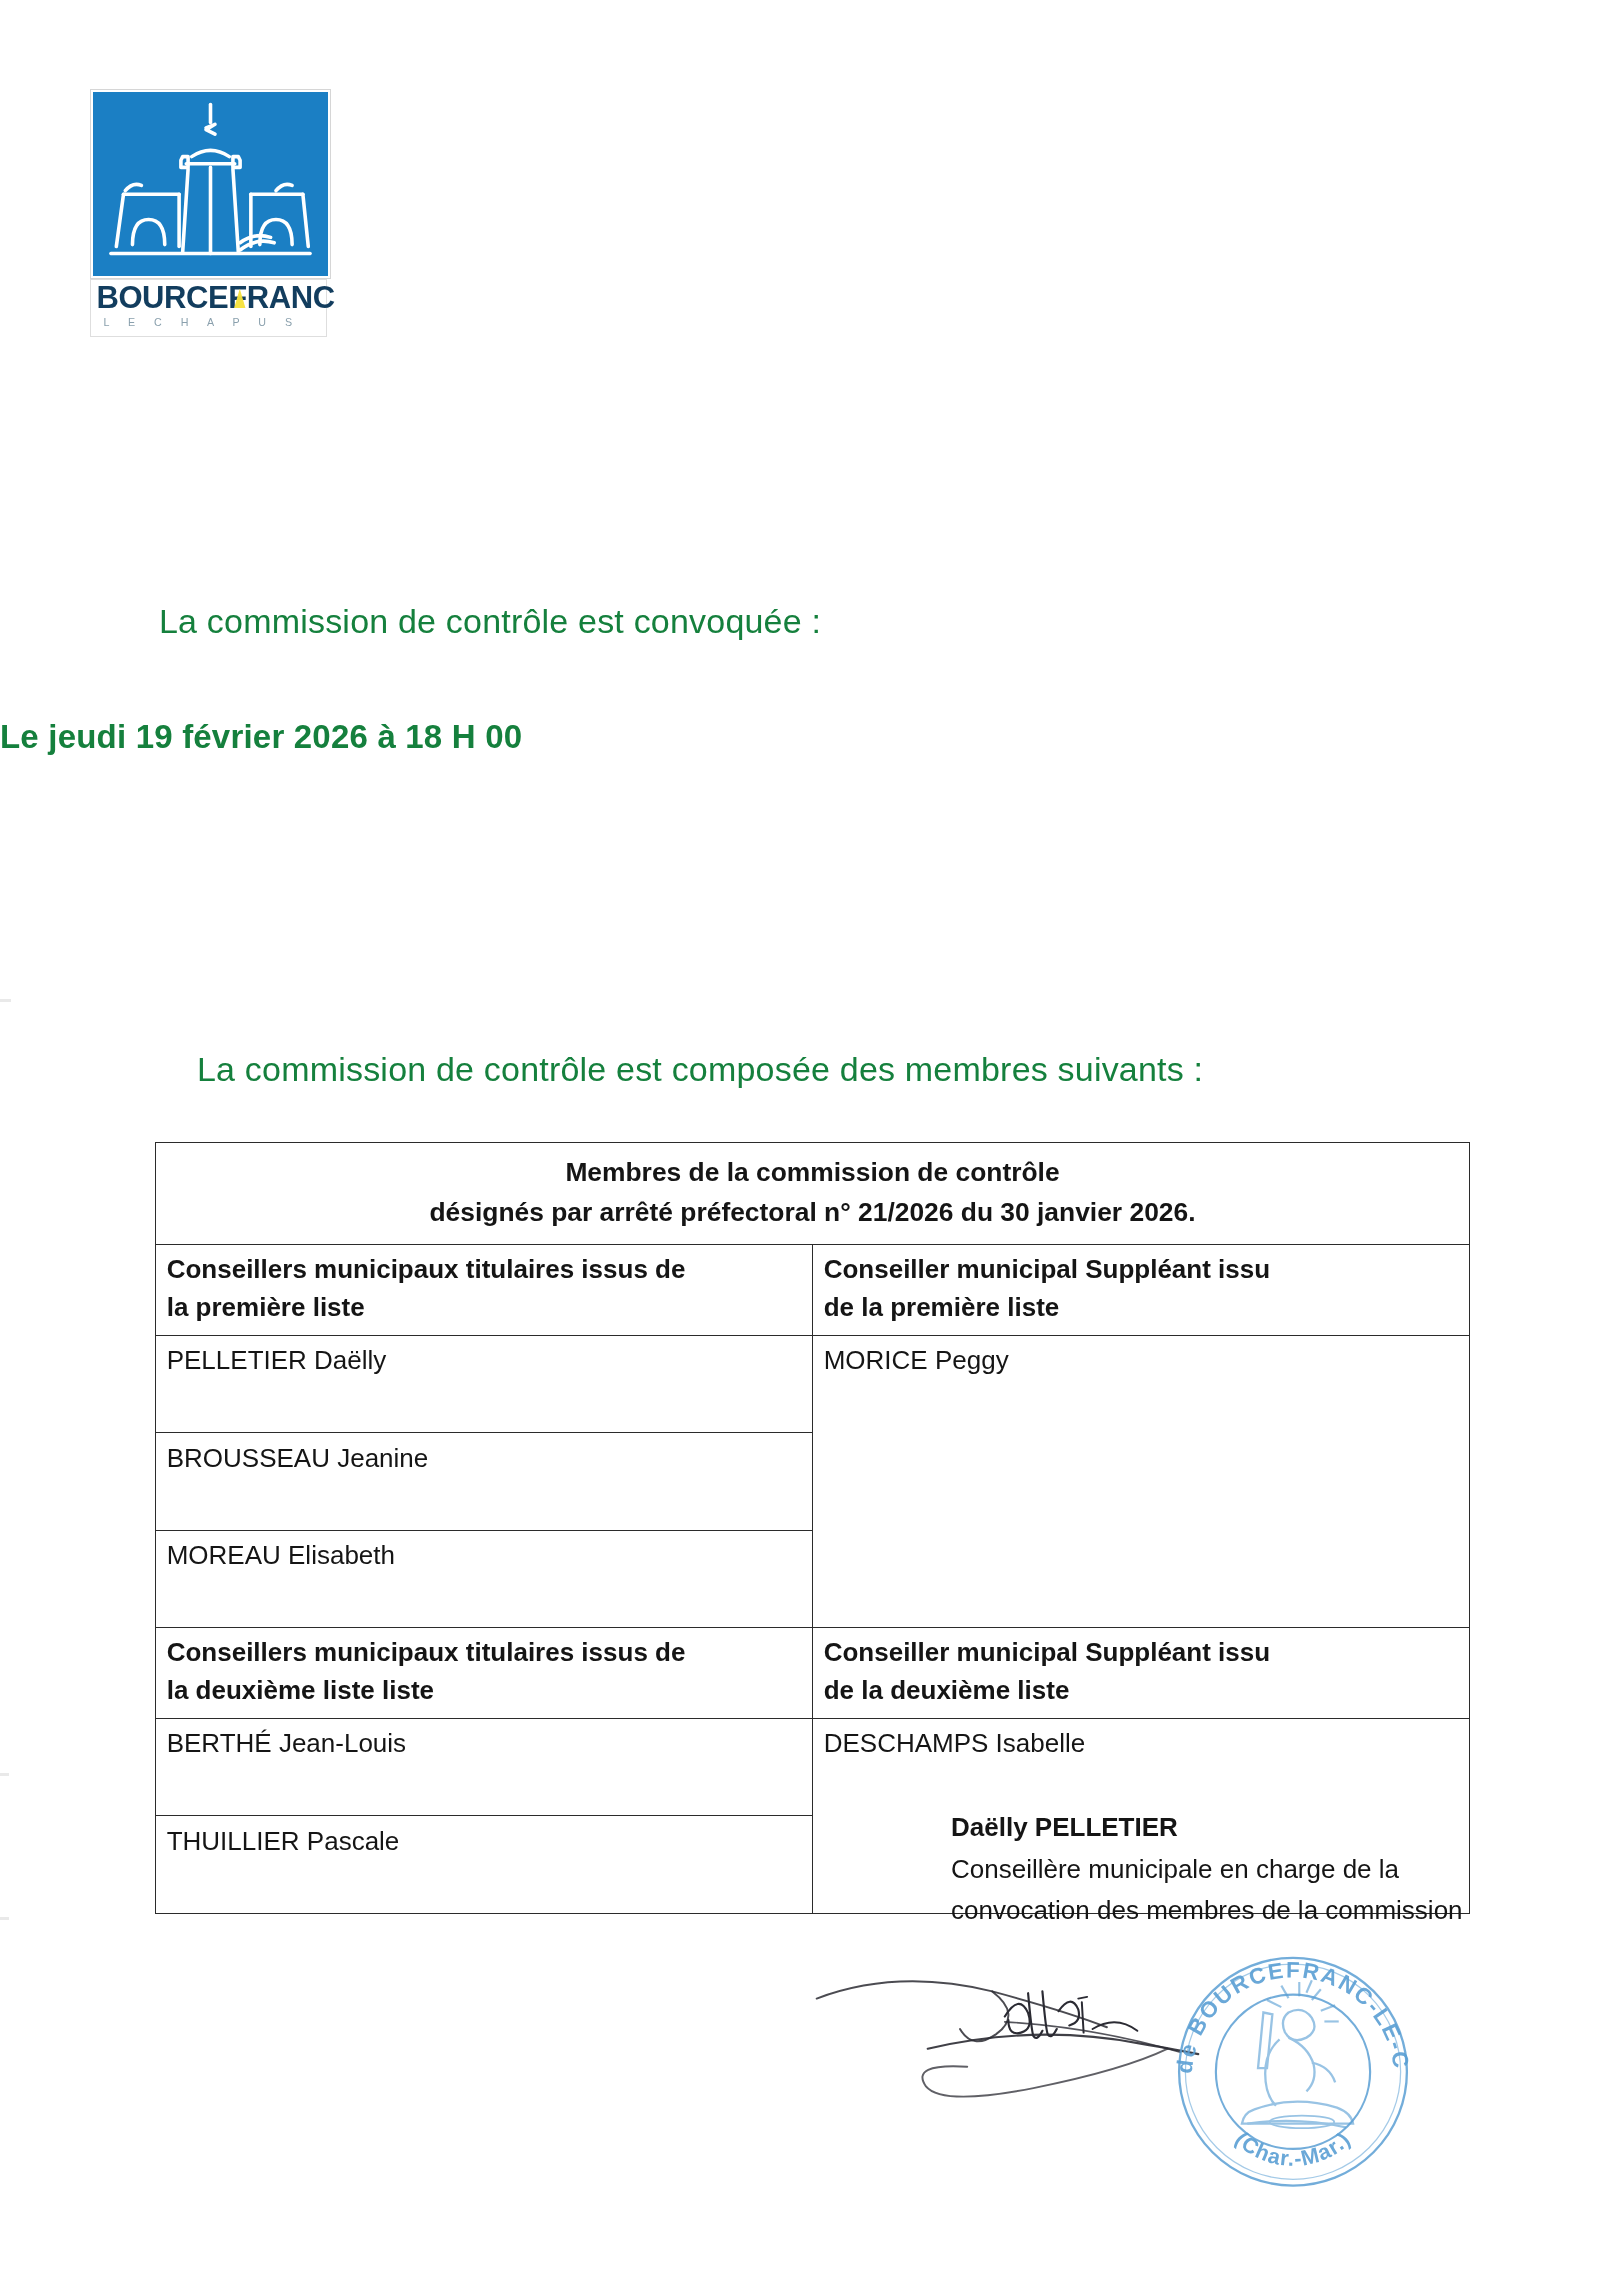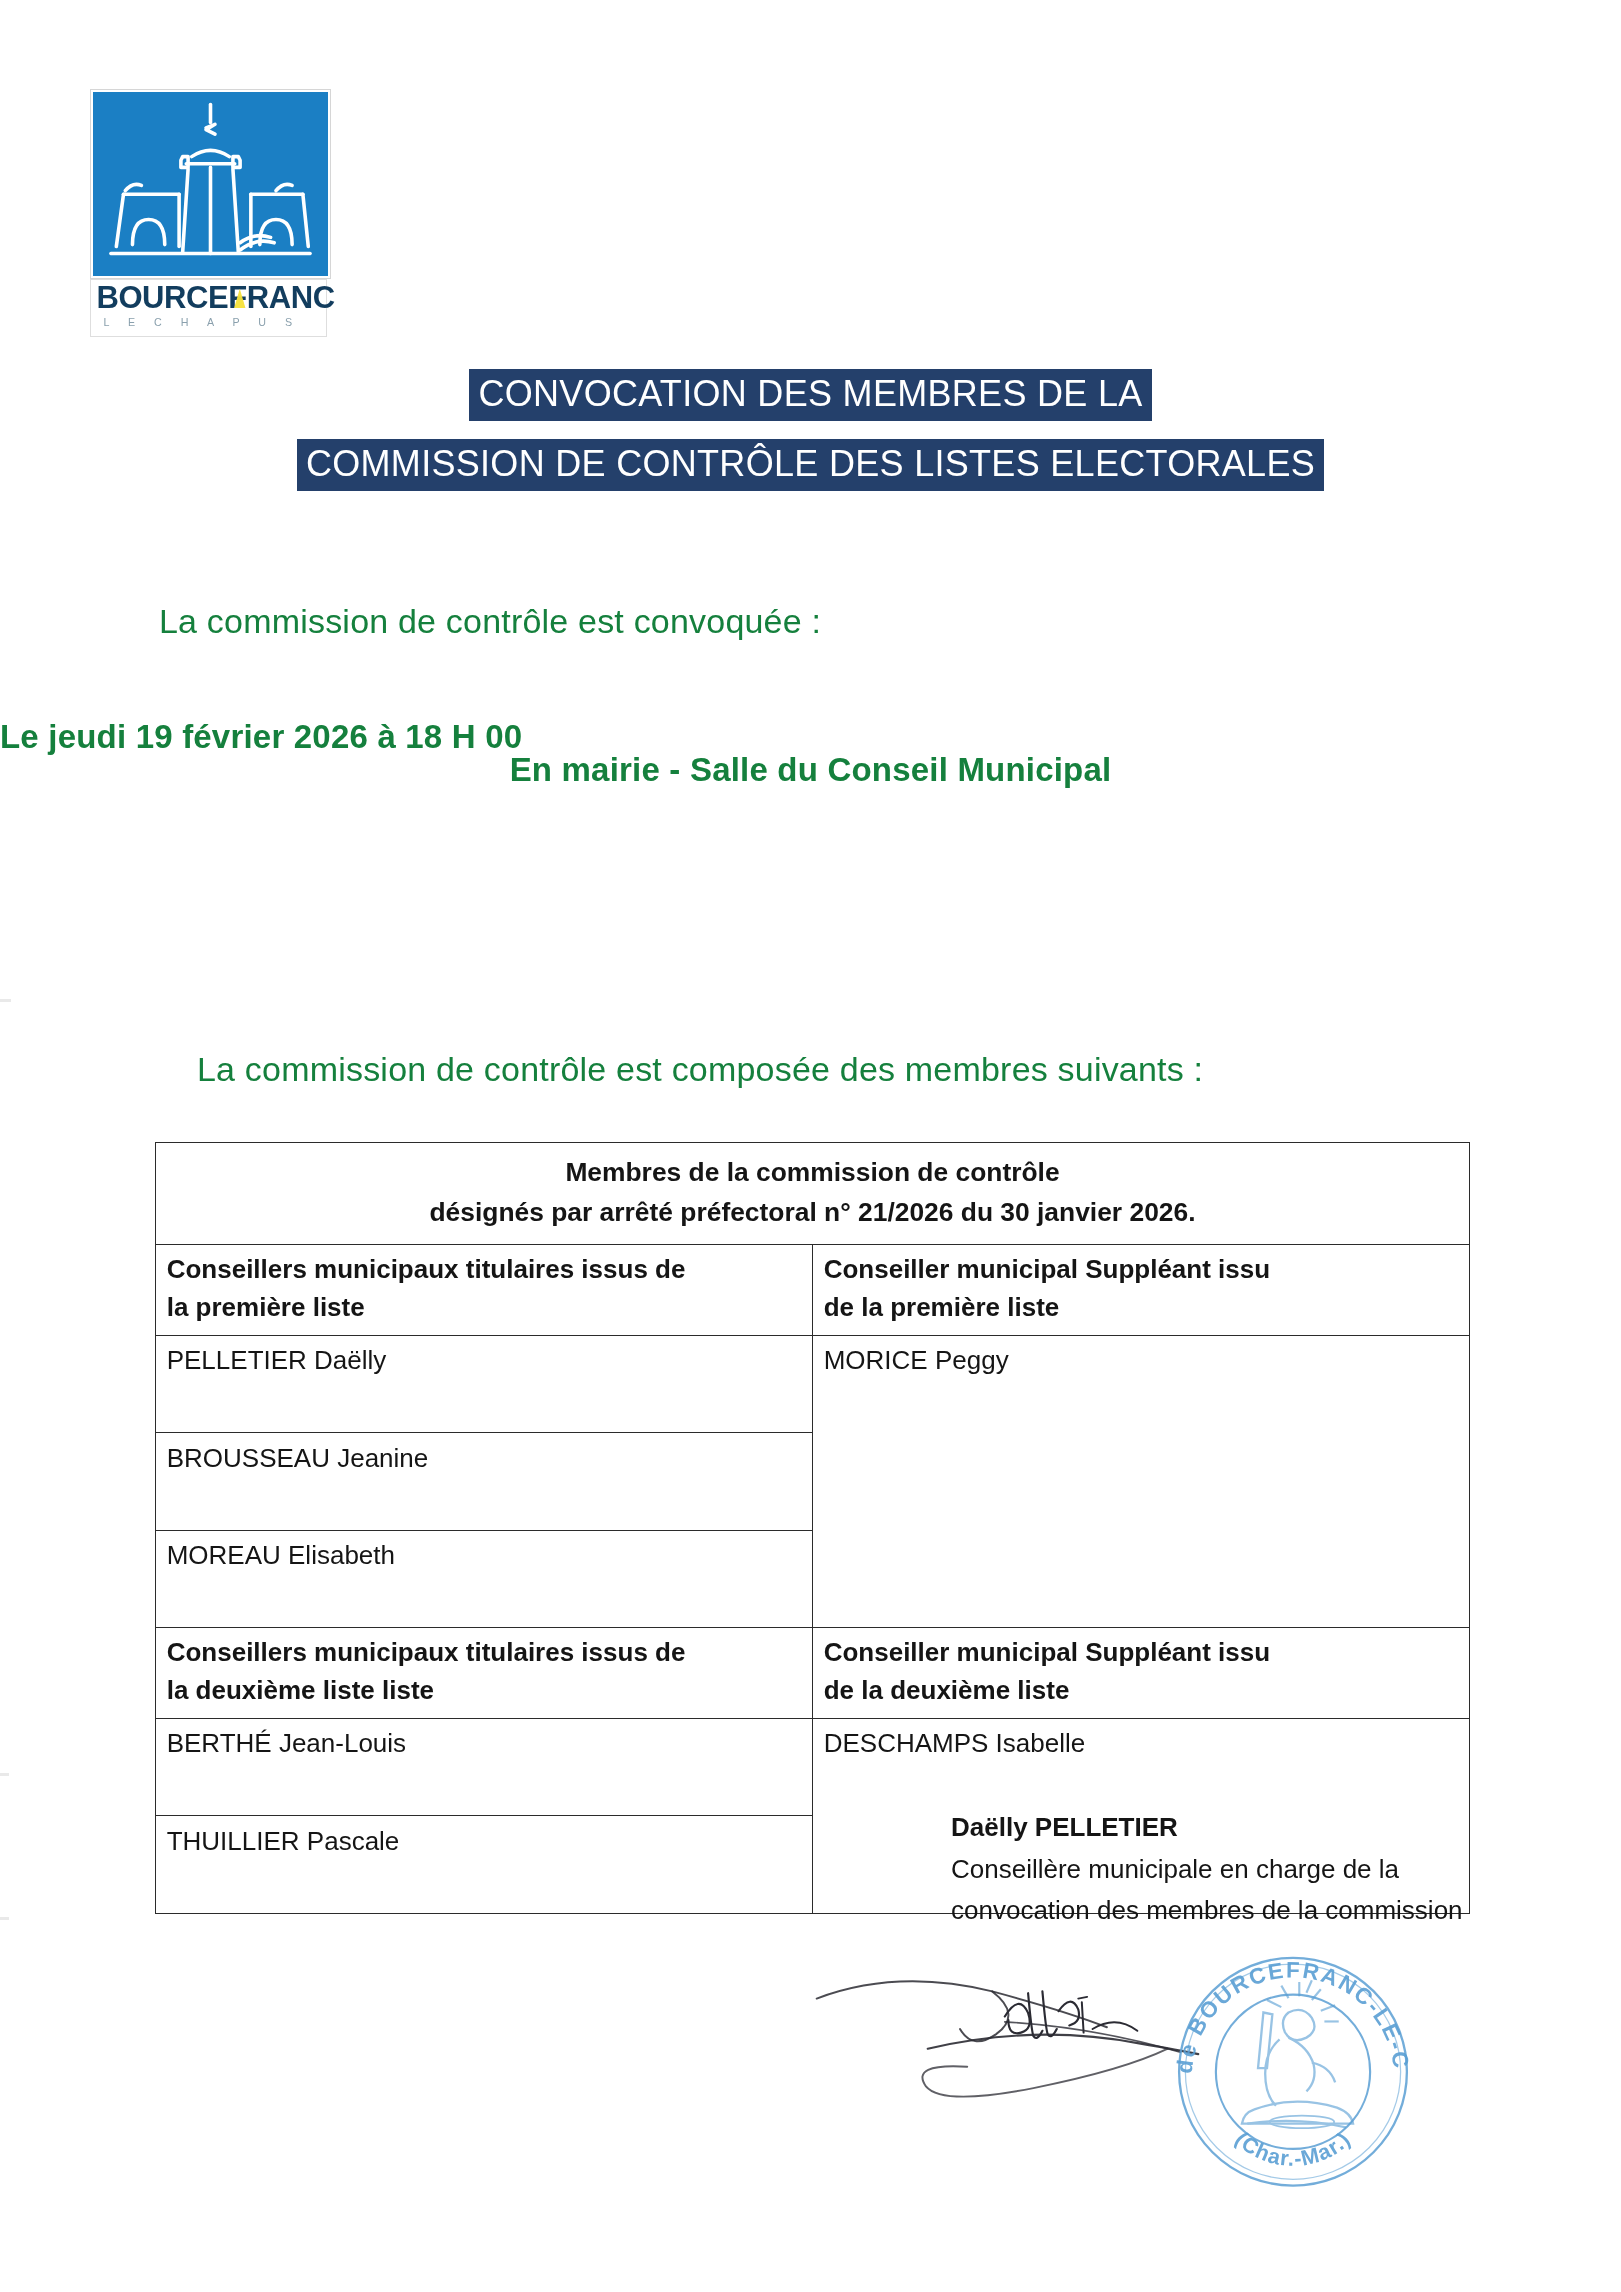--- a/index.html
+++ b/index.html
@@ -262,28 +262,23 @@
         </g>
       </svg>
     </div>
     <div class="logo-wordmark">
       <span class="logo-word">BOURCEFRANC</span>
       <span class="logo-accent"></span>
       <span class="logo-sub">L E   C H A P U S</span>
     </div>
   </div>
 
-  <div class="title-wrap">
-    <div class="title-line">CONVOCATION DES MEMBRES DE LA</div>
-    <div class="title-line second">COMMISSION DE CONTRÔLE DES LISTES ELECTORALES</div>
-  </div>
 
   <div class="para lead">La commission de contrôle est convoquée :</div>
   <div class="para when">Le jeudi 19 février 2026 à 18 H 00</div>
-  <div class="para where">En mairie - Salle du Conseil Municipal</div>
   <div class="para composed">La commission de contrôle est composée des membres suivants :</div>
 
   <table class="members-table">
     <tbody>
       <tr>
         <td class="caption" colspan="2">
           <span>Membres de la commission de contrôle</span><br>
           <span>désignés par arrêté préfectoral n° 21/2026 du 30 janvier 2026.</span>
         </td>
       </tr>

